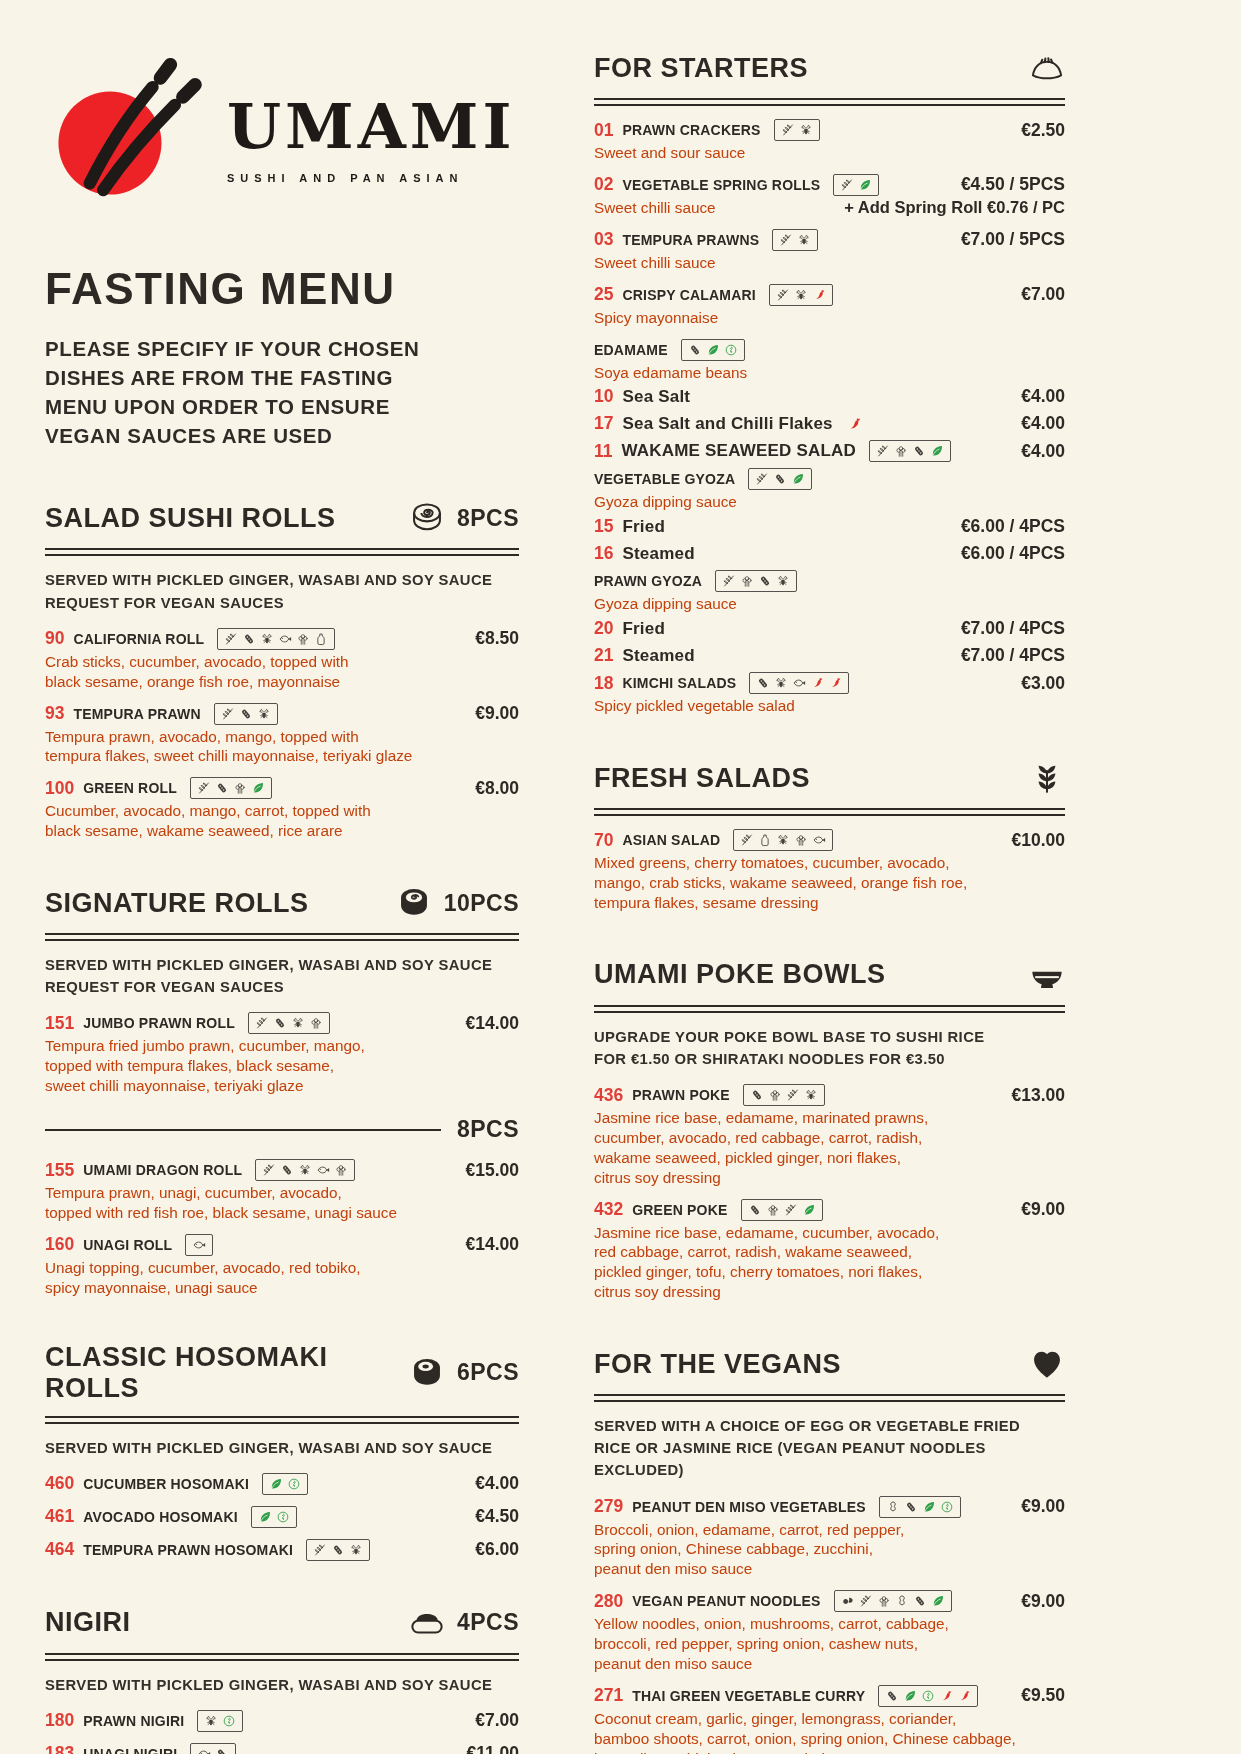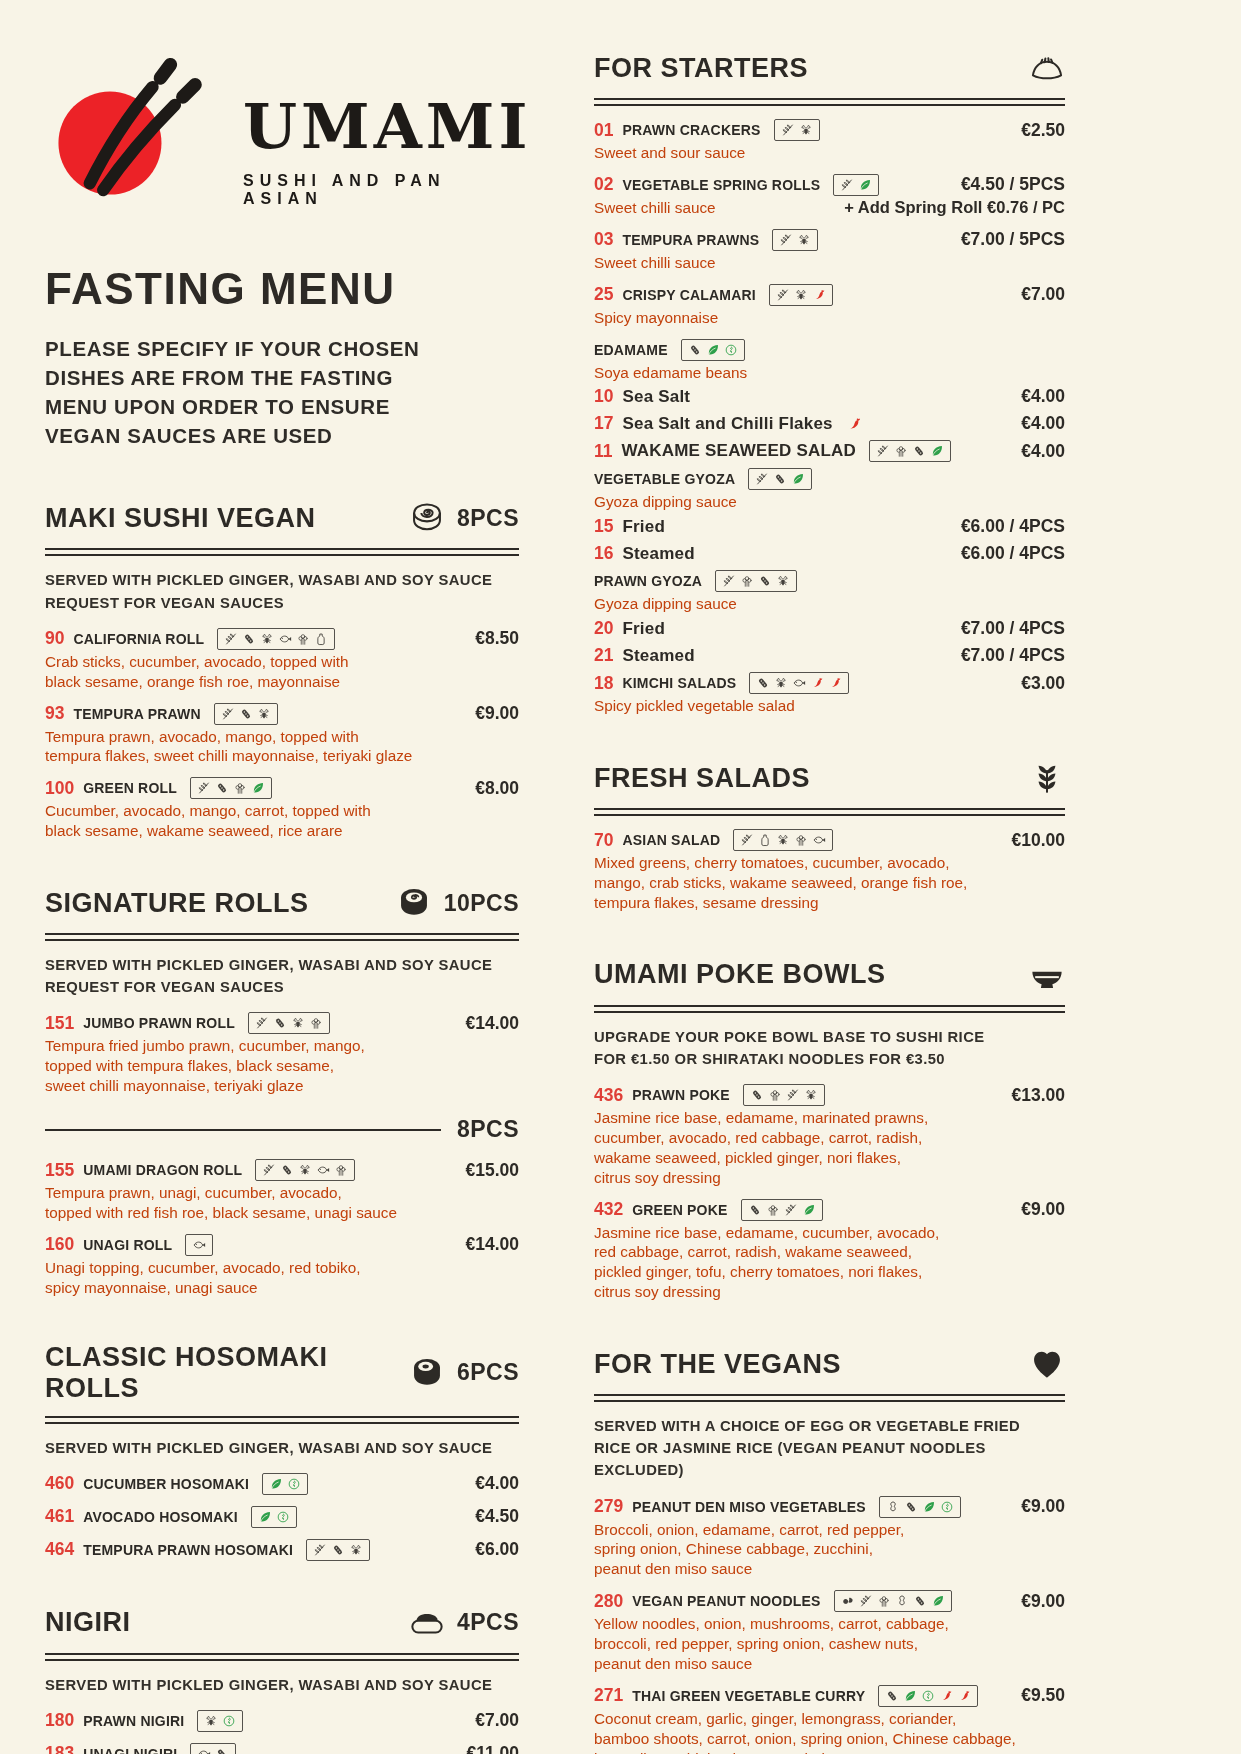--- a/index.html
+++ b/index.html
@@ -3,25 +3,25 @@
 <meta charset="utf-8">
 <style>
   * { margin:0; padding:0; box-sizing:border-box; }
   body { background:#e8e5d8; font-family:"Liberation Sans", sans-serif; }
   .page { position:relative; width:1241px; height:1754px; background:#f8f4e7; color:#2d2a26; overflow:hidden; margin:0 auto; }
   .col { position:absolute; top:0; }
   .col-left  { left:45px;  width:474px; padding-top:48px; }
   .col-right { left:594px; width:471px; padding-top:50px; }
 
   
-  .brand { display:flex; align-items:flex-start; gap:30px; height:172px; }
+  .brand { display:flex; align-items:flex-start; gap:14px; height:172px; }
   .logo-mark { width:168px; height:168px; flex:none; margin-top:-8px; }
   .brand-text { padding-top:48px; }
   .brand-name { font-size:62px; font-weight:900; letter-spacing:4px; color:#1d1a17; line-height:1; font-family:"DejaVu Serif","Liberation Serif",serif; }
-  .brand-tagline { margin-top:14px; font-size:16px; font-weight:700; letter-spacing:6px; color:#1d1a17; }
+  .brand-tagline { margin-top:14px; font-size:11px; font-weight:700; letter-spacing:6px; color:#1d1a17; }
 
   .menu-title { margin-top:44px; font-size:44px; font-weight:800; letter-spacing:1.5px; color:#2d2a26; }
   .intro-note { margin-top:20px; font-size:20.5px; font-weight:700; letter-spacing:.6px; line-height:1.42; white-space:pre-line; color:#2f2c28; }
 
   
   .section { margin-top:44px; }
   #col-left-sections .section:first-child { margin-top:50px; }
   #col-right-sections .section:first-child { margin-top:0; }
   .sec-head { display:flex; align-items:center; justify-content:space-between; }
   .sec-title { font-size:27px; font-weight:800; letter-spacing:.5px; color:#2d2a26; }
@@ -72,21 +72,21 @@
       </div>
     </header>
     <h1 class="menu-title">FASTING MENU</h1>
     <p class="intro-note">PLEASE SPECIFY IF YOUR CHOSEN
 DISHES ARE FROM THE FASTING
 MENU UPON ORDER TO ENSURE
 VEGAN SAUCES ARE USED</p>
     <div id="col-left-sections">
         <section class="section">
     <div class="sec-head">
-      <h2 class="sec-title">MAKI SUSHI VEGAN</h2>
+      <h2 class="sec-title">SALAD SUSHI ROLLS</h2>
       <div class="sec-meta">
               <svg viewBox="0 0 32 32">
                 <g fill="none" stroke="currentColor" stroke-width="1.8">
                   <ellipse cx="16" cy="11.5" rx="11.5" ry="7.5"></ellipse>
                   <path d="M4.5 11.5v6.5c0 4.5 5.1 8 11.5 8s11.5-3.5 11.5-8v-6.5"></path>
                   <path d="M16 11.5c0-1.5 2.5-1.7 2.5-.1 0 2.3-5 2.5-5 .1 0-3.6 7.5-3.8 7.5-.1 0 4.8-10 5-10 .1"></path>
                 </g>
               </svg>
               <span class="pcs">8PCS</span>
             </div>

